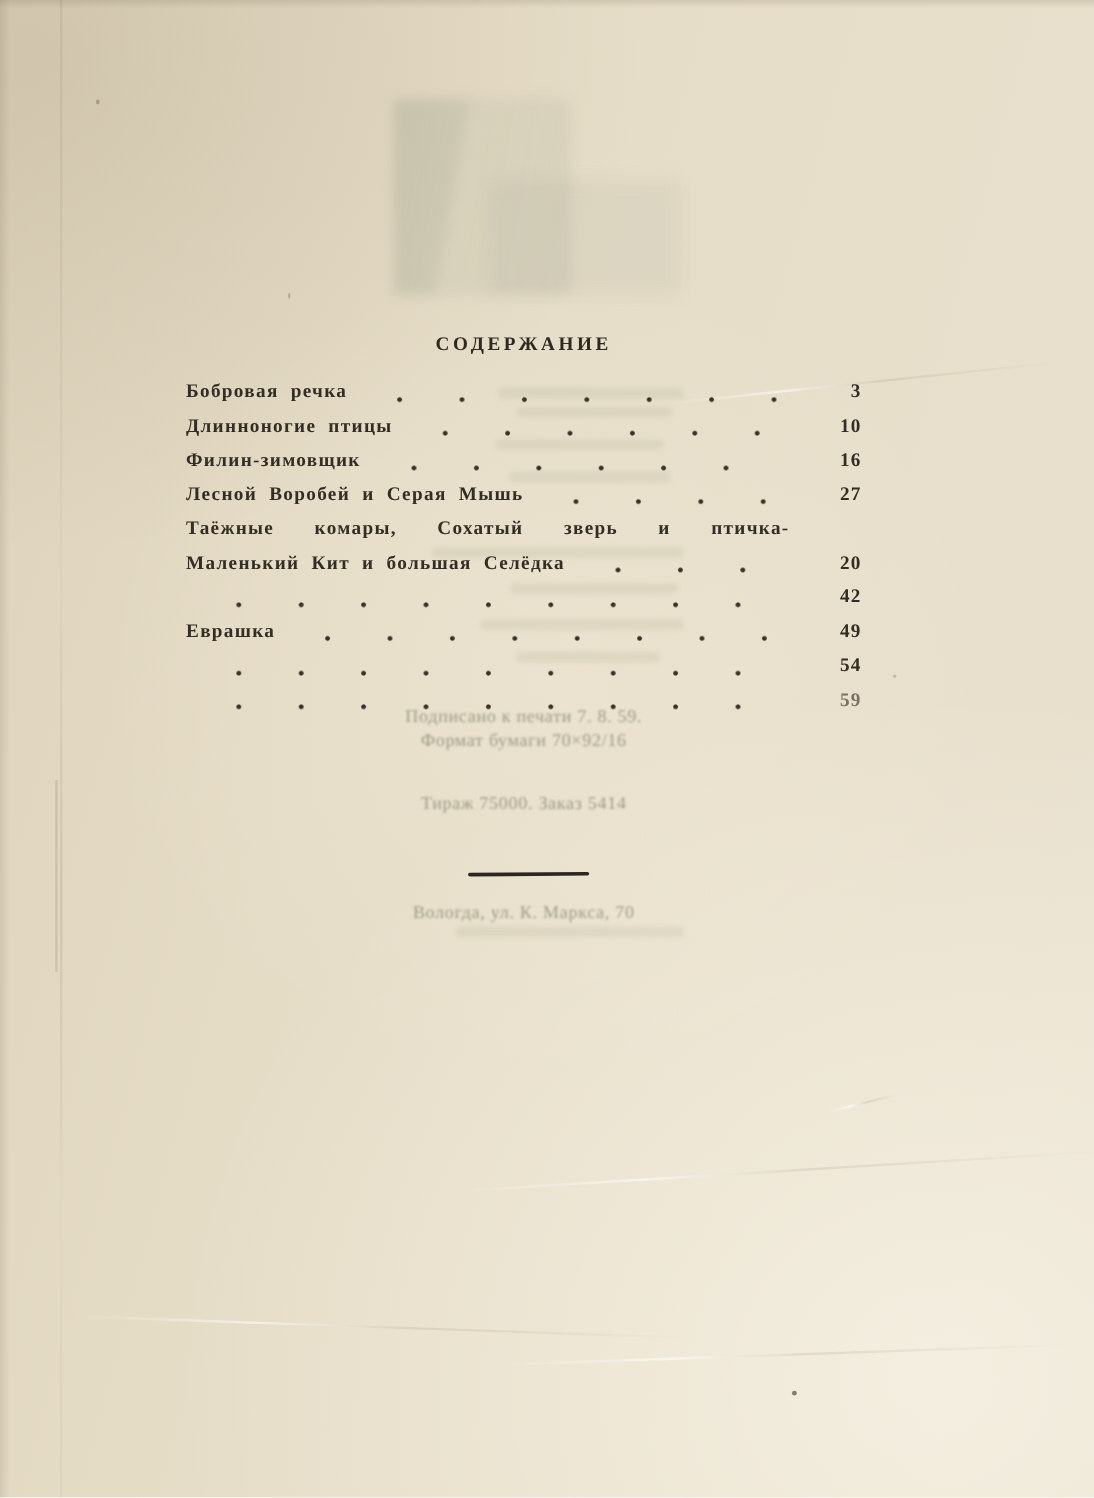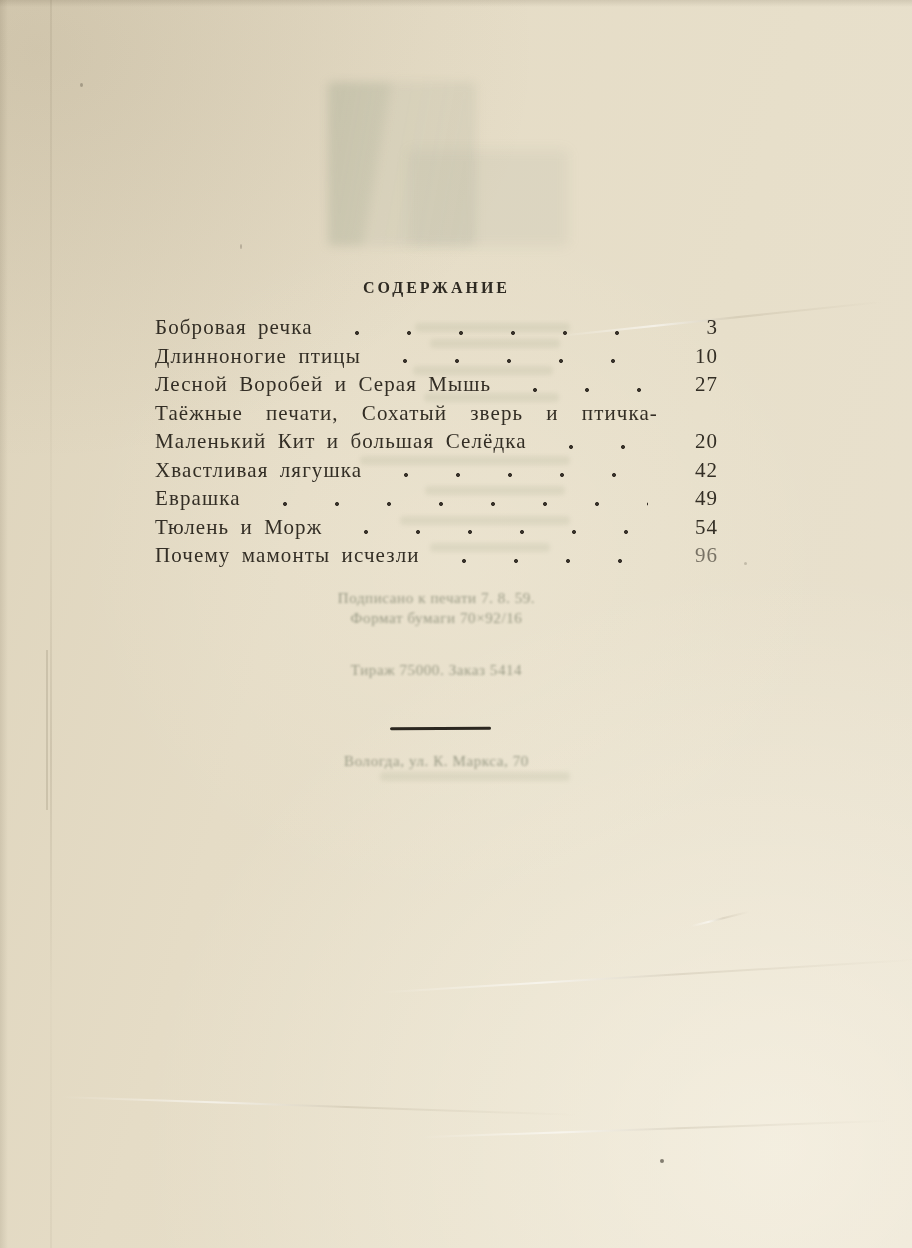--- a/index.html
+++ b/index.html
@@ -32,21 +32,21 @@
 
   
   .ghost{position:absolute;left:155px;width:563px;text-align:center;z-index:1;
     font-size:15px;color:rgba(103,110,88,.60);filter:blur(.8px);letter-spacing:.6px;
     white-space:nowrap;}
 
   .title{position:absolute;left:155px;top:268px;width:563px;z-index:2;text-align:center;
     font-size:16px;font-weight:700;letter-spacing:3px;color:#2e2a22;}
 
   .toc{position:absolute;left:155px;top:313px;width:563px;z-index:2;
-    font-size:21px;font-weight:400;line-height:28.5px;color:#332e25;
+    font-size:16px;font-weight:700;line-height:28.5px;color:#332e25;
     letter-spacing:1.1px;word-spacing:5px;}
   .row{display:flex;align-items:baseline;height:28.5px;}
   .row .t{white-space:nowrap;}
   .leader{flex:1 1 auto;align-self:stretch;margin:0 24px 0 14px;
     background-image:radial-gradient(circle, #38322a 1.6px, rgba(0,0,0,0) 2.3px);
     background-size:52px 6px;background-repeat:repeat-x;
     background-position:left 4px bottom 6px;}
   .num{flex:0 0 46px;text-align:right;letter-spacing:1px;}
   .num.faded{opacity:.62;filter:blur(.4px);}
   .spread{display:flex;justify-content:space-between;width:503px;height:28.5px;}
@@ -98,56 +98,58 @@
         <span class="t">Бобровая речка</span>
         <span class="leader"></span>
         <span class="num">3</span>
       </div>
       <div class="row">
         <span class="t">Длинноногие птицы</span>
         <span class="leader"></span>
         <span class="num">10</span>
       </div>
       <div class="row">
+        <span class="t">Филин-зимовщик</span>
+        <span class="leader"></span>
+        <span class="num">16</span>
+      </div>
+      <div class="row">
         <span class="t">Лесной Воробей и Серая Мышь</span>
         <span class="leader"></span>
         <span class="num">27</span>
       </div>
       <div class="row spread">
         <span>Таёжные</span>
-        <span>печати,</span>
+        <span>комары,</span>
         <span>Сохатый</span>
         <span>зверь</span>
         <span>и</span>
         <span>птичка-</span>
       </div>
       <div class="row">
         <span class="t">Маленький Кит и большая Селёдка</span>
         <span class="leader"></span>
         <span class="num">20</span>
       </div>
       <div class="row">
-        <span class="t">Хвастливая лягушка</span>
         <span class="leader"></span>
         <span class="num">42</span>
       </div>
       <div class="row">
         <span class="t">Еврашка</span>
         <span class="leader"></span>
         <span class="num">49</span>
       </div>
       <div class="row">
-        <span class="t">Тюлень и Морж</span>
         <span class="leader"></span>
         <span class="num">54</span>
       </div>
       <div class="row">
-        <span class="t">Почему мамонты исчезли</span>
         <span class="leader"></span>
-        <span class="num faded">96</span>
+        <span class="num faded">59</span>
       </div>
     </div>
 
   <div class="rule"></div>
 
   <div class="crease-v"></div>
   <div class="crease-v2"></div>
   <div class="crease" style="left:555px;top:318px;width:330px;height:2px;transform:rotate(-6deg)"></div>
   <div class="crease" style="left:380px;top:975px;width:540px;height:2px;transform:rotate(-3.5deg)"></div>
   <div class="crease" style="left:60px;top:1105px;width:520px;height:2px;transform:rotate(2deg)"></div>

